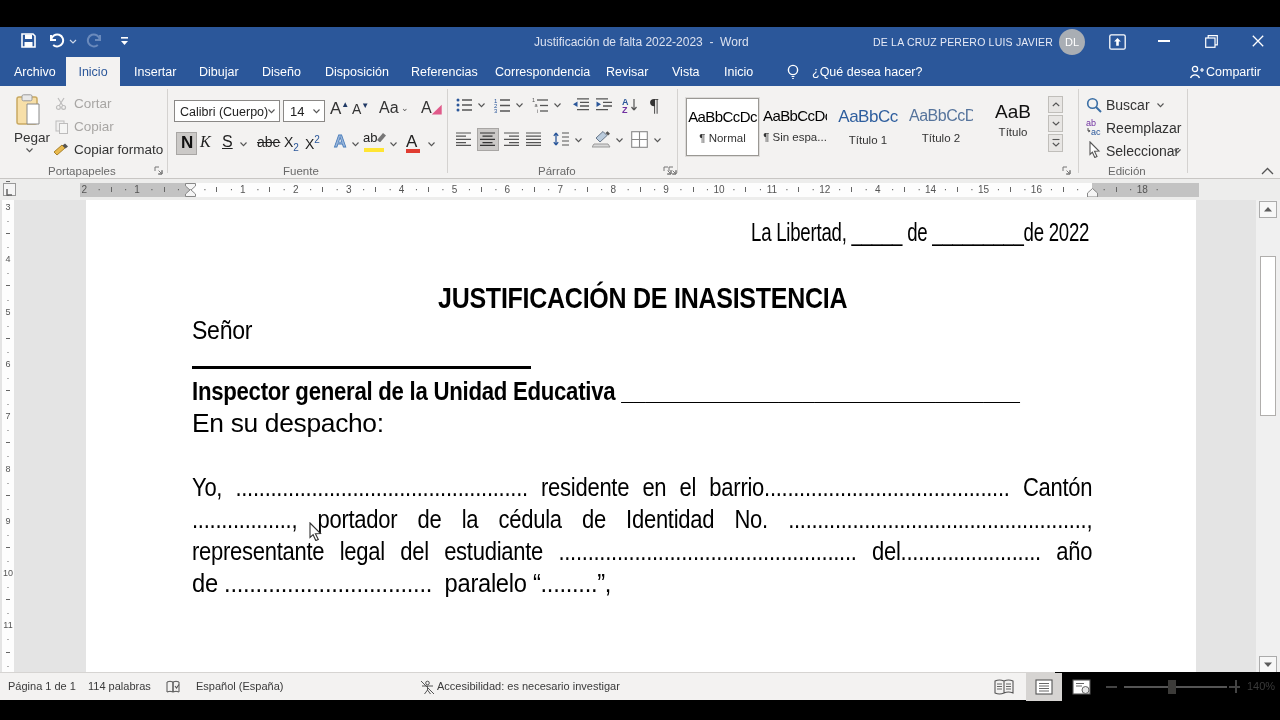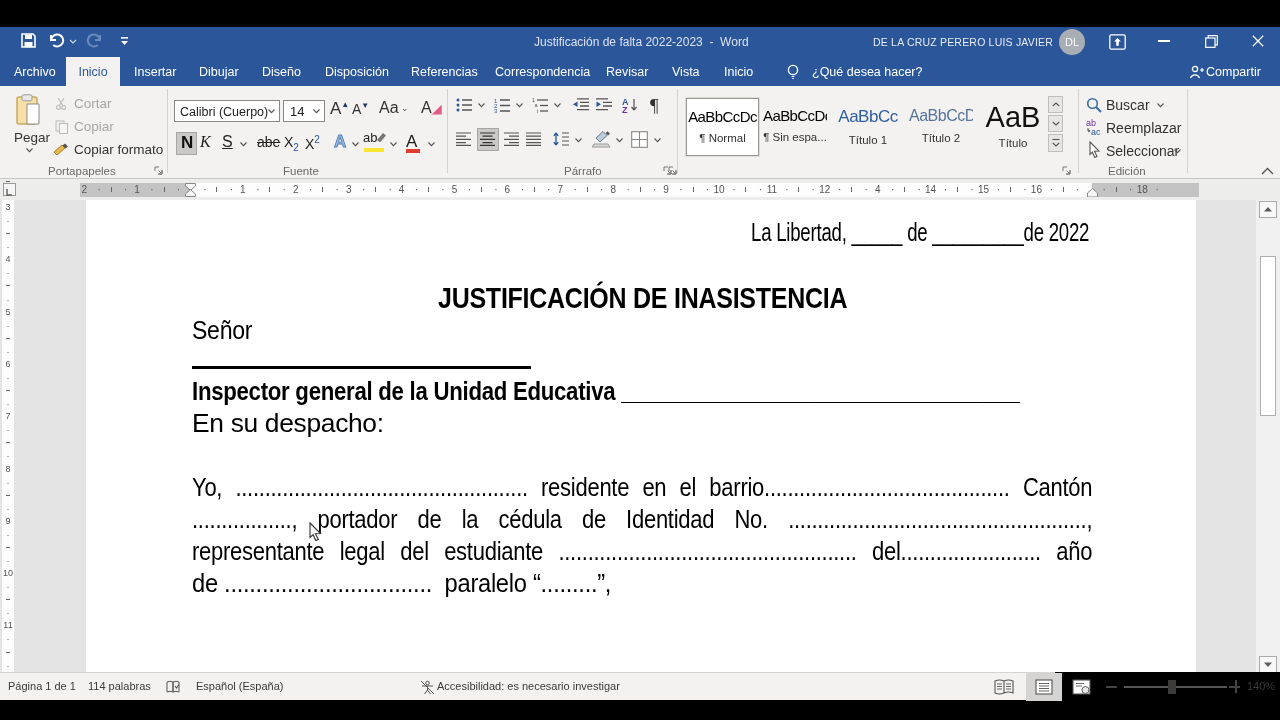--- a/index.html
+++ b/index.html
@@ -299,21 +299,21 @@
     <svg class="caret" style="left:616px;top:52px" viewBox="0 0 7 5">
         <path d="M0.5 0.5 l3 3.2 l3 -3.2" fill="none" stroke="#555" stroke-width="1.1"></path>
       </svg>
     <svg class="ric" style="left:631px;top:45px" width="17" height="17" viewBox="0 0 17 17">
       <rect x="0.7" y="0.7" width="15.6" height="15.6" fill="#fff" stroke="#888" stroke-width="1.1"></rect>
       <path d="M8.5 1 v15 M1 8.5 h15" stroke="#888" stroke-width="1.1"></path>
     </svg>
     <svg class="caret" style="left:654px;top:52px" viewBox="0 0 7 5">
         <path d="M0.5 0.5 l3 3.2 l3 -3.2" fill="none" stroke="#555" stroke-width="1.1"></path>
       </svg>
-    <div class="grplabel" style="left:564px;text-align:right;">Párrafo</div>
+    <div class="grplabel" style="left:538px;text-align:right;">Párrafo</div>
     <svg class="ric" style="left:668px;top:80px" width="9" height="9" viewBox="0 0 9 9">
       <path d="M1 1 h4 M1 1 v4 M8 4 v4 h-4 M8 8 l-3.4 -3.4 M4.6 8 h3.4 v-3.4" stroke="#777" stroke-width="1" fill="none"></path>
     </svg>
     <div class="gdiv" style="left:677px;"></div>
 
     <div class="stylecard" style="left:686px;width:73px;background:#fff;border:1px solid #9a9894;outline:1px solid #dddbd9;">
       <span class="big" style="font-size:15px;letter-spacing:-0.6px;color:#000;">AaBbCcDc</span>
       <span class="lbl">¶ Normal</span>
     </div>
     <div class="stylecard" style="left:763px;width:64px;">
@@ -322,21 +322,21 @@
     </div>
     <div class="stylecard" style="left:836px;width:64px;">
       <span class="big" style="font-size:17px;letter-spacing:-0.5px;color:#2e5e9e;">AaBbCс</span>
       <span class="lbl">Título 1</span>
     </div>
     <div class="stylecard" style="left:909px;width:64px;">
       <span class="big" style="font-size:16px;letter-spacing:-0.5px;color:#56749c;">AaBbCcD</span>
       <span class="lbl">Título 2</span>
     </div>
     <div class="stylecard" style="left:981px;width:64px;">
-      <span class="big" style="font-size:29px;color:#111;margin-top:3px;">AaB</span>
+      <span class="big" style="font-size:19px;color:#111;margin-top:3px;">AaB</span>
       <span class="lbl" style="margin-top:3px;">Título</span>
     </div>
     <div class="ric" style="left:1048px;top:10px;width:15px;height:17px;background:#e8e6e4;border:1px solid #c0beba;"></div>
     <svg class="ric" style="left:1052px;top:16px" width="8" height="5" viewBox="0 0 8 5">
         <path d="M0.8 4 L4 1 L7.2 4" fill="none" stroke="#555" stroke-width="1.1"></path>
       </svg>
     <div class="ric" style="left:1048px;top:29px;width:15px;height:17px;background:#e8e6e4;border:1px solid #c0beba;"></div>
     <svg class="ric" style="left:1052px;top:35px" width="8" height="5" viewBox="0 0 8 5">
         <path d="M0.8 1 L4 4 L7.2 1" fill="none" stroke="#555" stroke-width="1.1"></path>
       </svg>

